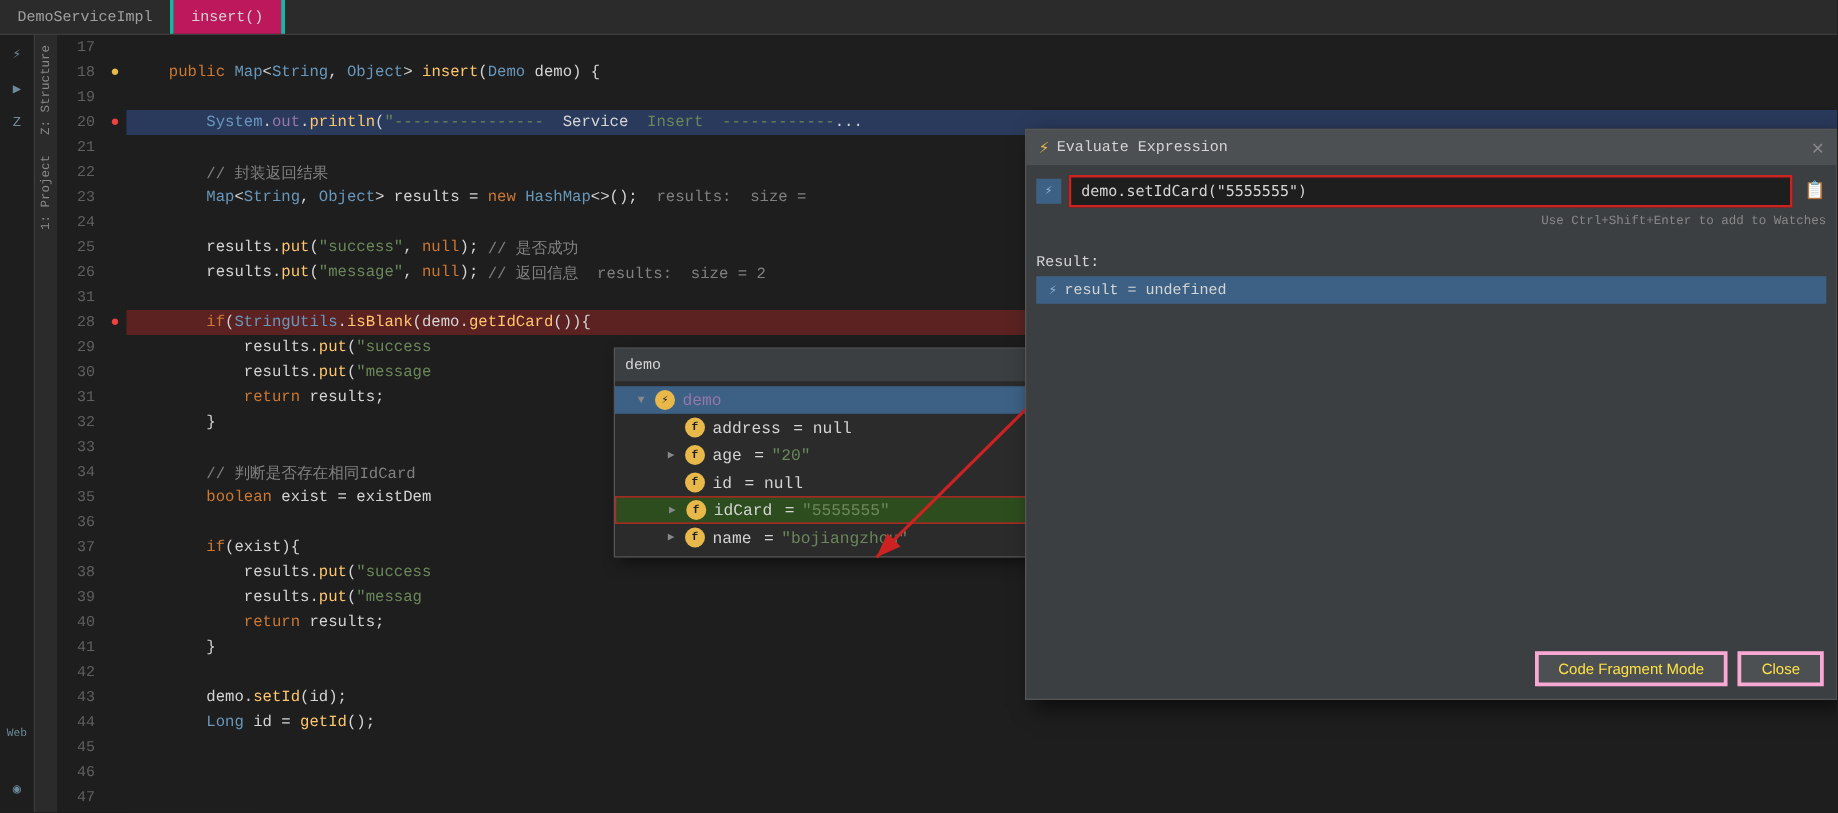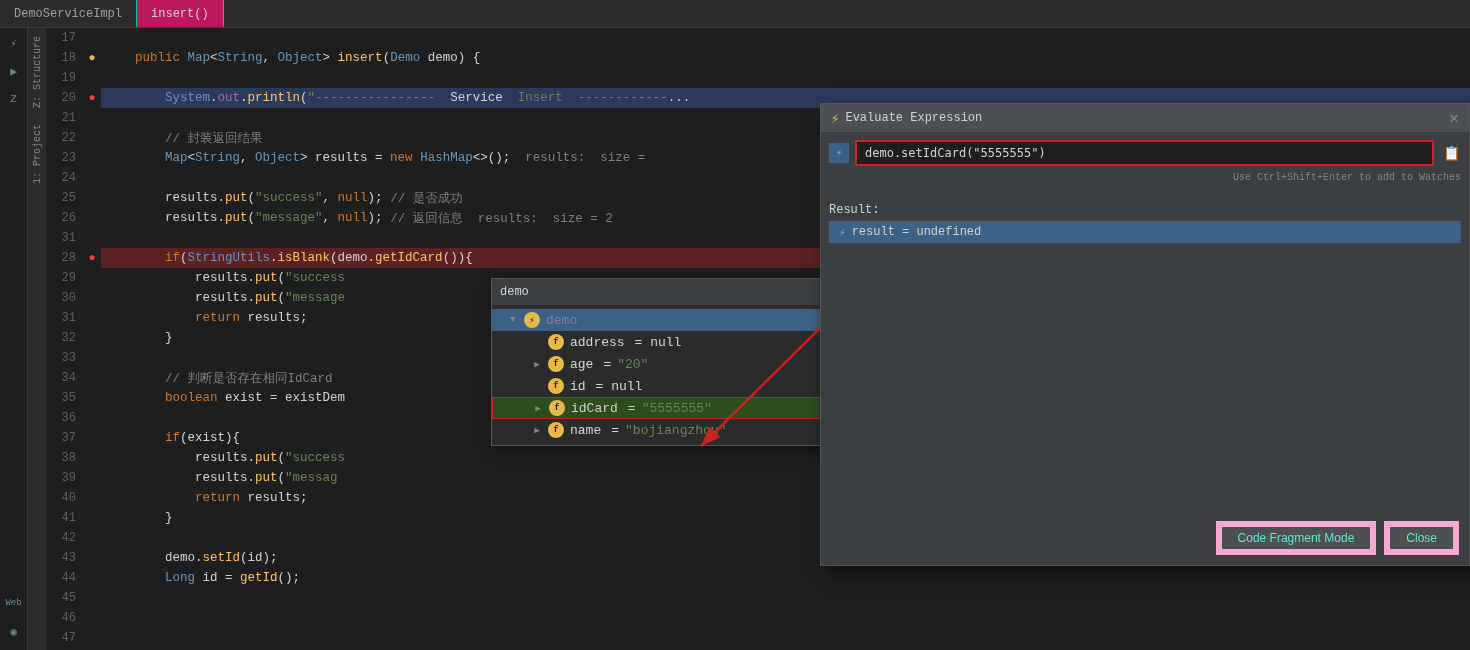--- a/index.html
+++ b/index.html
@@ -24,21 +24,21 @@
       border-bottom: 1px solid #3c3c3c;
       flex-shrink: 0;
     }
     .tab {
       padding: 0 14px;
       height: 100%;
       display: flex;
       align-items: center;
       font-size: 12px;
       color: #a0a0a0;
-      border-right: 1px solid #14b8a6;
+      border-right: 3px solid #14b8a6;
       cursor: pointer;
     }
     .tab.active {
       background: #be185d;
       color: #d4d4d4;
     }
 
     
     .main-layout {
       display: flex;
@@ -324,22 +324,22 @@
     }
     .eval-footer {
       display: flex;
       justify-content: flex-end;
       padding: 10px;
       gap: 8px;
     }
     .eval-btn {
       padding: 4px 16px;
       background: #4c5052;
-      border: 6px solid #f9a8d4;
-      color: #5eead4;
+      border: 3px solid #f9a8d4;
+      color: #fde047;
       font-size: 12px;
       cursor: pointer;
     }
 
     
     .arrow-svg {
       position: absolute;
       top: 0;
       left: 0;
       pointer-events: none;
@@ -357,21 +357,21 @@
     <span>insert()</span>
   </div>
 </div>
 
 <div class="main-layout">
 
   <div class="left-sidebar">
     <div class="sidebar-icon">⚡</div>
     <div class="sidebar-icon">▶</div>
     <div class="sidebar-icon">Z</div>
-    <div style="margin-top: auto; display: flex; flex-direction: column; gap: 6px; padding-bottom: 8px;">
+    <div style="margin-top: auto; display: flex; flex-direction: column; gap: 22px; padding-bottom: 8px;">
       <div class="sidebar-icon" style="font-size:9px;">Web</div>
       <div class="sidebar-icon">◉</div>
     </div>
   </div>
 
   <div class="vertical-labels">
     <div class="v-label">Z: Structure</div>
     <div class="v-label">1: Project</div>
   </div>
 

